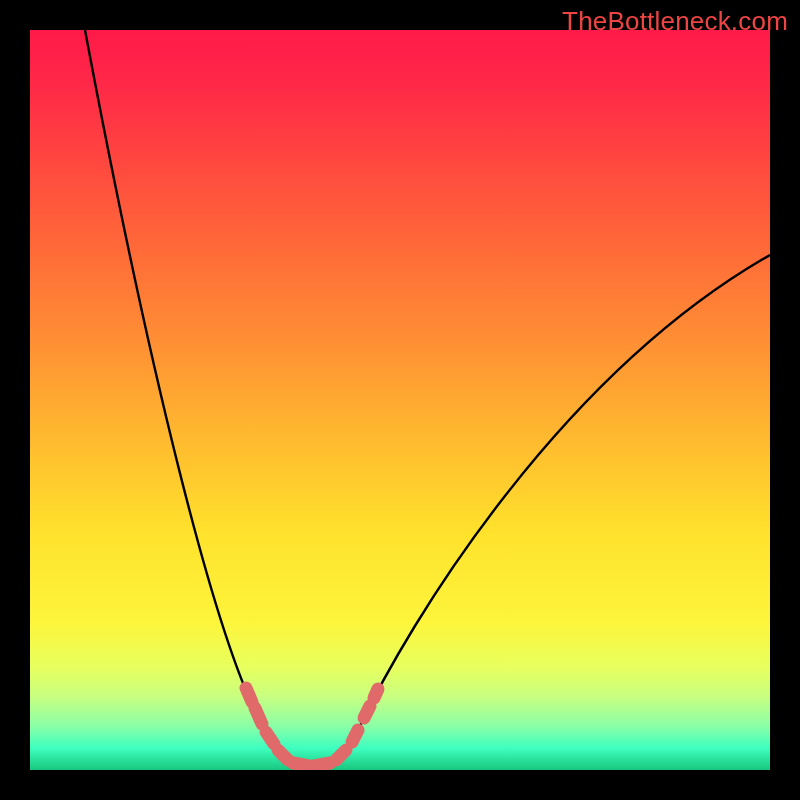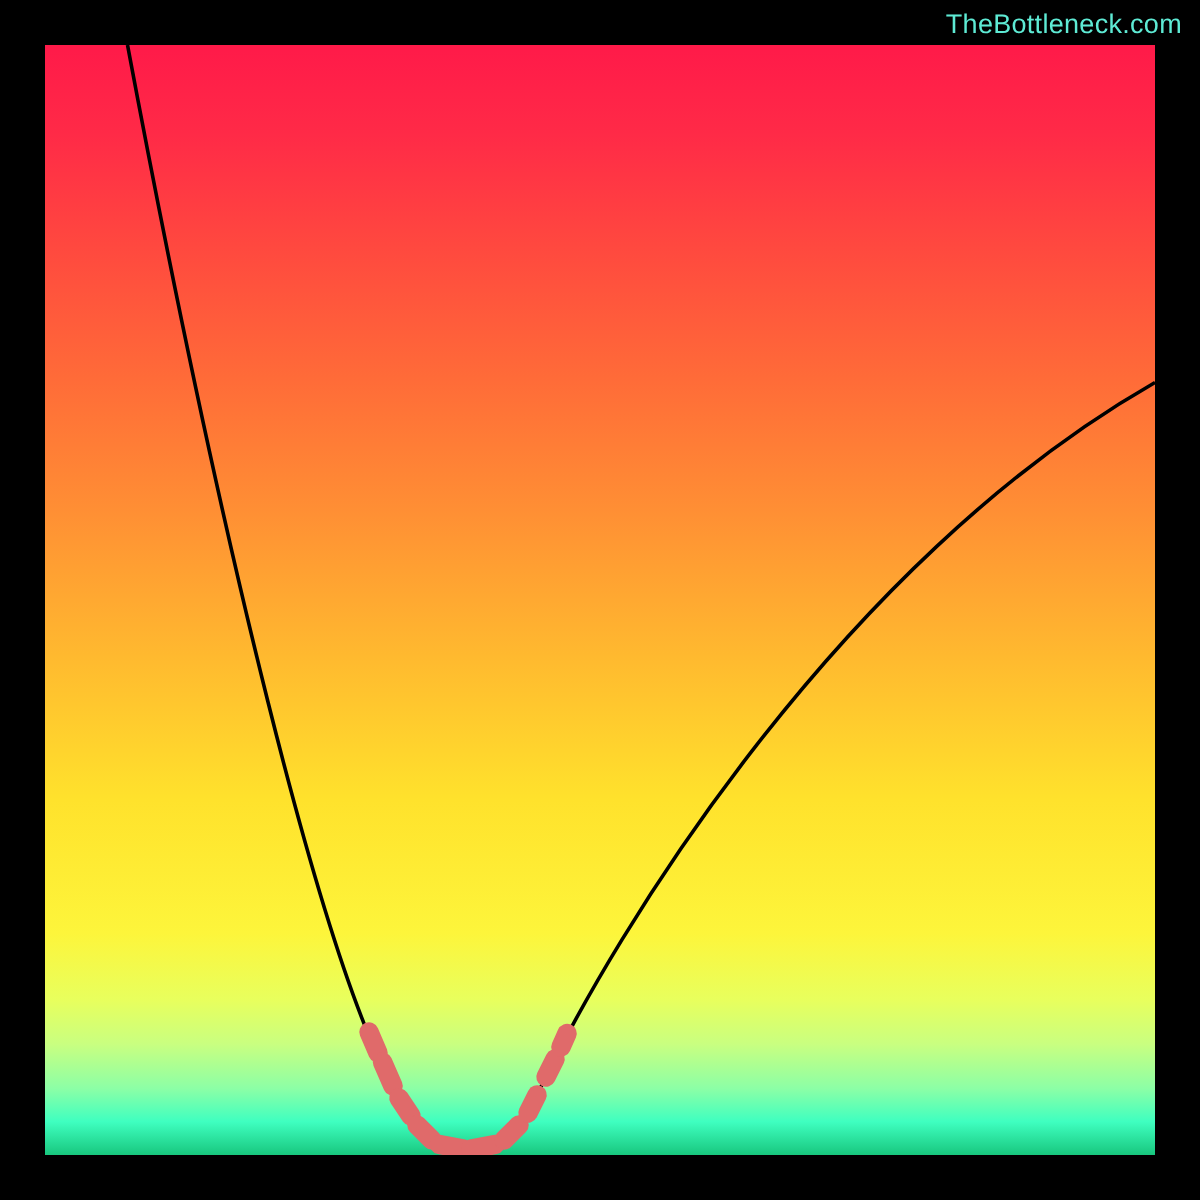--- a/index.html
+++ b/index.html
@@ -29,22 +29,22 @@
       #e8ff5d 86%,
       #c9ff80 90%,
       #8cffa6 94%,
       #3fffc0 97%,
       #18c77e 100%);
   }
   .watermark {
     position: absolute;
     top: 6px;
     right: 12px;
-    color: #5eead4;
-    font-size: 18px;
+    color: #ef4444;
+    font-size: 26px;
     font-weight: 500;
     letter-spacing: 0.2px;
     user-select: none;
   }
   svg.curve {
     position: absolute;
     left: 0;
     top: 0;
     width: 740px;
     height: 740px;

